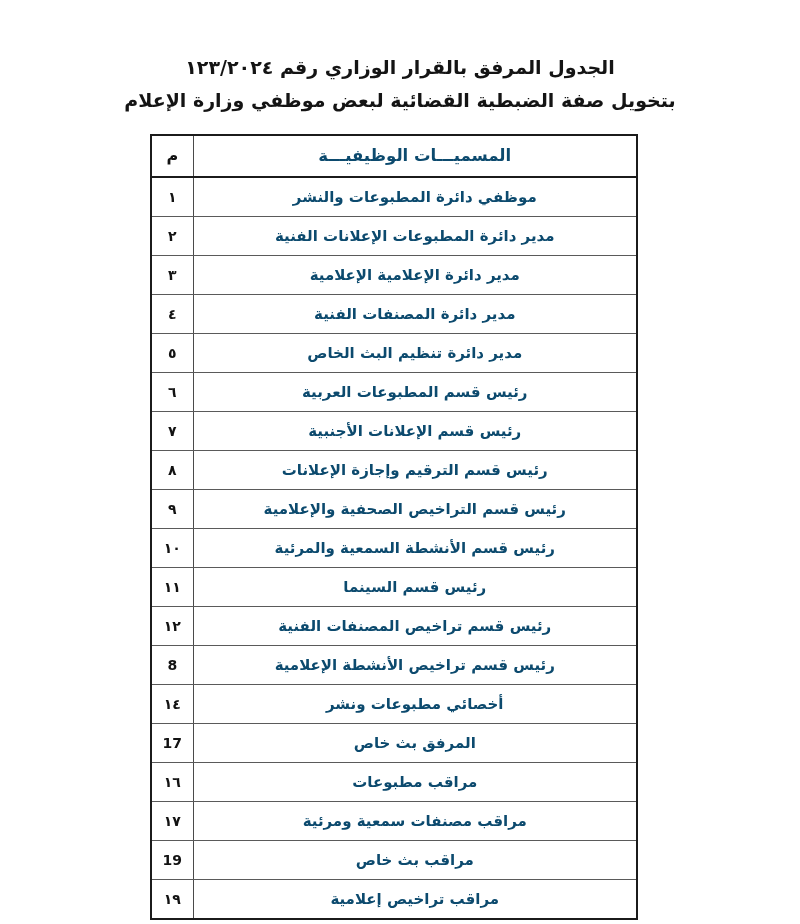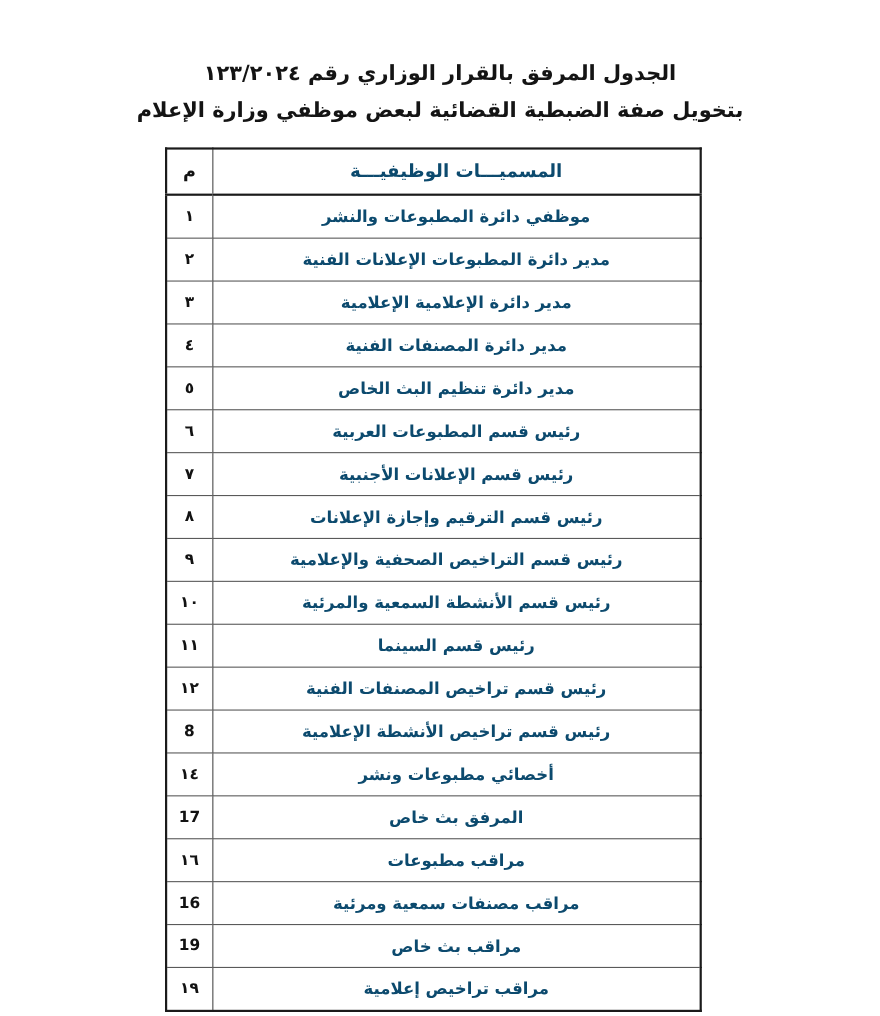--- a/index.html
+++ b/index.html
@@ -286,21 +286,21 @@
             </td>
             <td>
               <span class="num-text">١٦</span>
             </td>
           </tr>
           <tr>
             <td>
               <span class="cell-text">مراقب مصنفات سمعية ومرئية</span>
             </td>
             <td>
-              <span class="num-text">16</span>
+              <span class="num-text">١٧</span>
             </td>
           </tr>
           <tr>
             <td>
               <span class="cell-text">مراقب بث خاص</span>
             </td>
             <td>
               <span class="num-text">19</span>
             </td>
           </tr>

